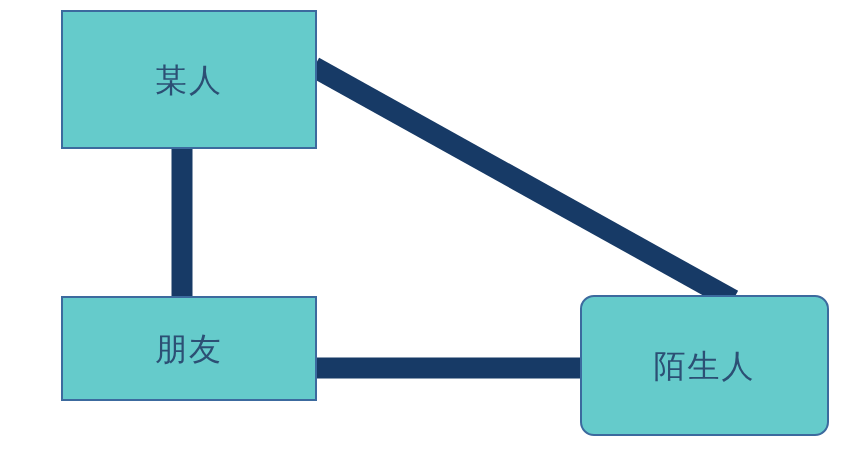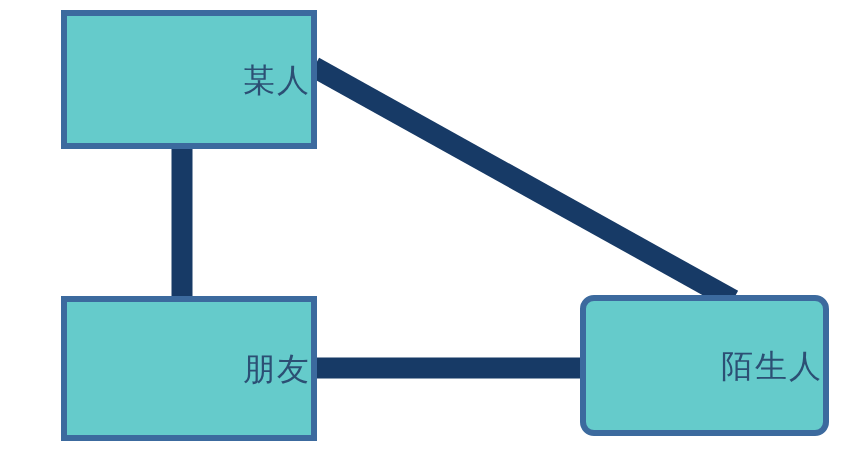--- a/index.html
+++ b/index.html
@@ -22,25 +22,25 @@
     left: 0;
     top: 0;
     width: 850px;
     height: 470px;
     z-index: 1;
   }
   .node {
     position: absolute;
     box-sizing: border-box;
     background: #65CBCB;
-    border: 6px solid #d946ef;
+    border: 2px solid #d946ef;
     z-index: 2;
     display: flex;
     align-items: center;
-    justify-content: flex-end;
+    justify-content: center;
   }
   .node-label {
     font-family: "DejaVu Sans", "Liberation Sans", sans-serif;
     font-size: 32px;
     line-height: 1;
     color: #2C4F74;
     letter-spacing: 2px;
     white-space: nowrap;
     user-select: none;
   }
@@ -56,21 +56,21 @@
   <svg class="edge-layer" viewBox="0 0 850 470" xmlns="http://www.w3.org/2000/svg">
     <line id="edge-person-friend" stroke="#173A66" stroke-width="21" stroke-linecap="butt" x1="182" y1="140" x2="182" y2="310"></line>
     <line id="edge-person-stranger" stroke="#173A66" stroke-width="21" stroke-linecap="butt" x1="314" y1="67" x2="733" y2="300"></line>
     <line id="edge-friend-stranger" stroke="#173A66" stroke-width="21" stroke-linecap="butt" x1="303" y1="368" x2="589" y2="368"></line>
   </svg>
 
   <div class="node" id="node-person" style="left: 61px; top: 10px; width: 256px; height: 139px; background: rgb(101, 203, 203); border-color: rgb(60, 106, 158);">
     <span class="node-label" style="color: rgb(44, 79, 116);">某人</span>
   </div>
 
-  <div class="node" id="node-friend" style="left: 61px; top: 296px; width: 256px; height: 145px; background: rgb(101, 203, 203); border-color: rgb(60, 106, 158);">
+  <div class="node" id="node-friend" style="left: 61px; top: 296px; width: 256px; height: 105px; background: rgb(101, 203, 203); border-color: rgb(60, 106, 158);">
     <span class="node-label" style="color: rgb(44, 79, 116);">朋友</span>
   </div>
 
   <div class="node" id="node-stranger" style="left: 580px; top: 295px; width: 249px; height: 141px; background: rgb(101, 203, 203); border-color: rgb(60, 106, 158); border-radius: 14px;">
     <span class="node-label" style="color: rgb(44, 79, 116);">陌生人</span>
   </div>
 
 </div>
 
 </body></html>

